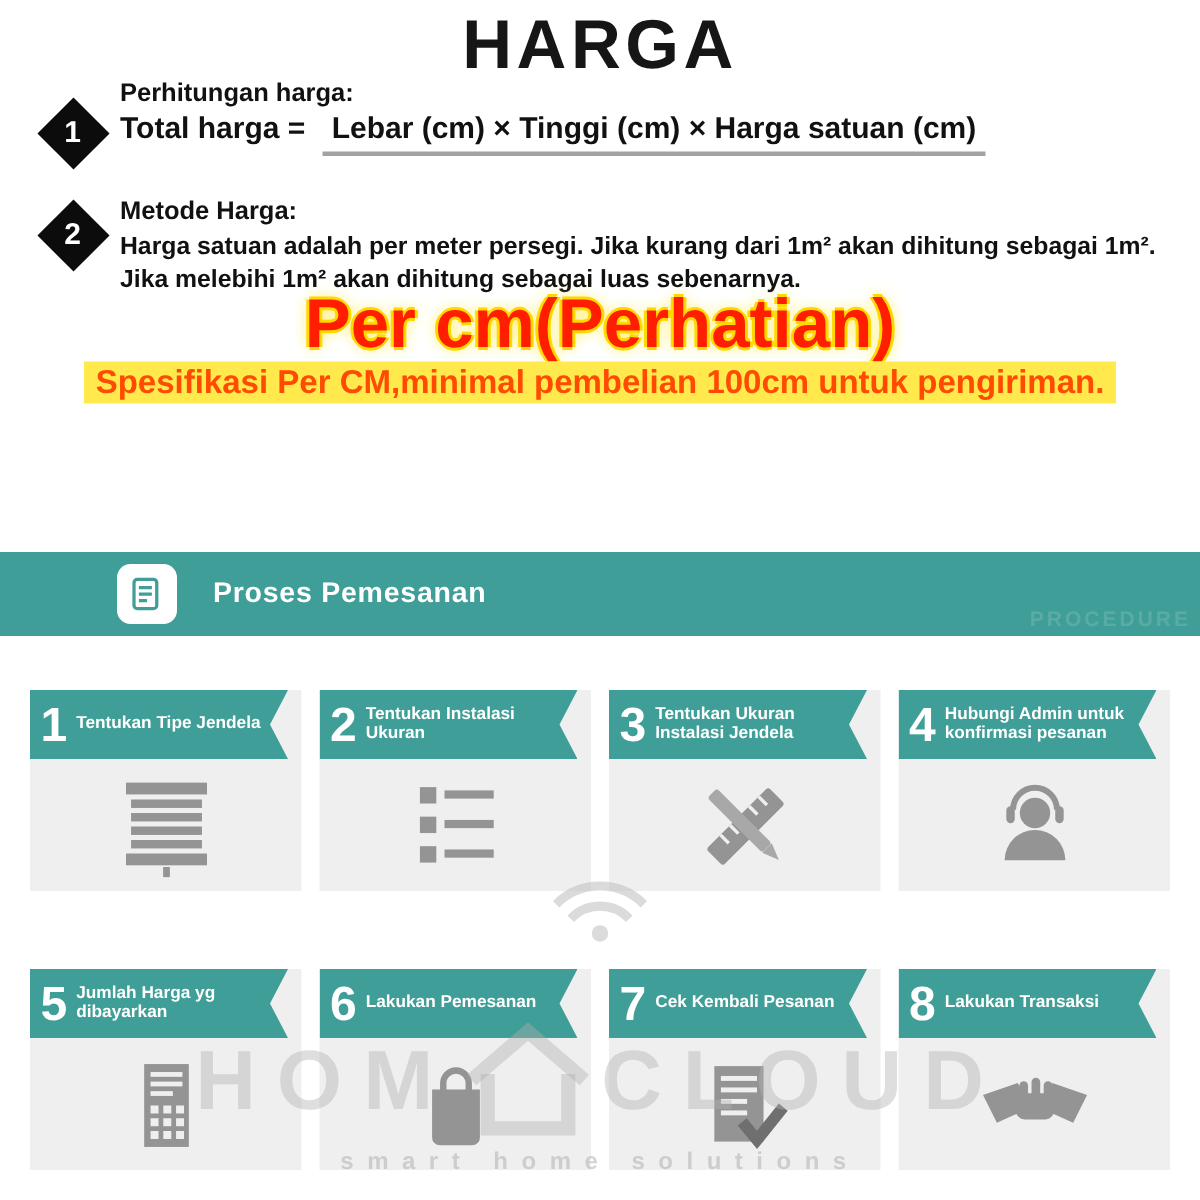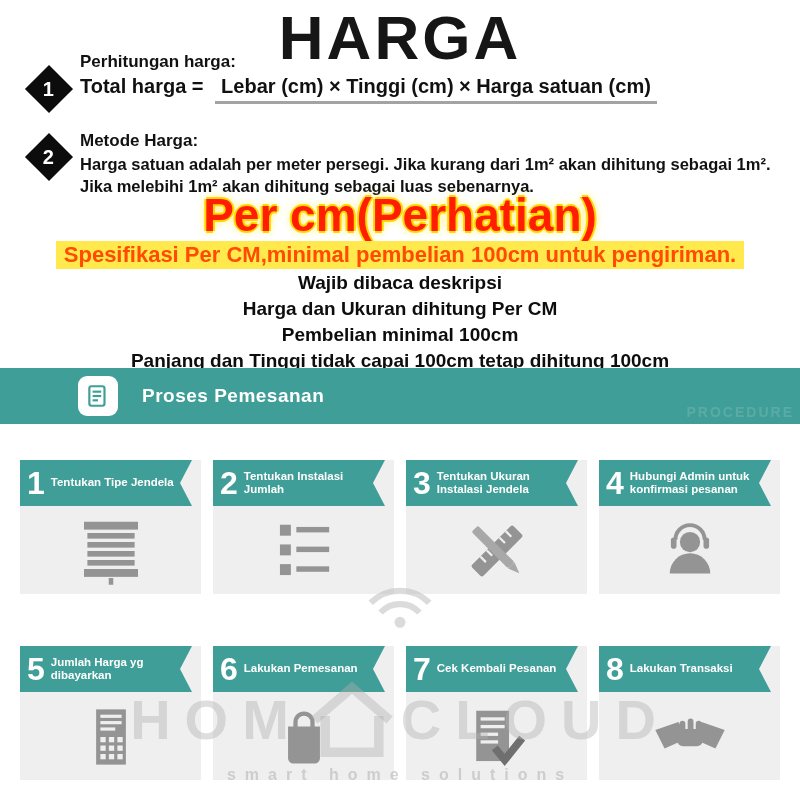--- a/index.html
+++ b/index.html
@@ -6,21 +6,21 @@
   html,body { background:#fff; }
   .page {
     position: relative; width: 800px; height: 800px;
     background: #fff; overflow: hidden;
     font-family: "Liberation Sans", sans-serif;
     color: #111;
   }
   
   .main-title {
     position: absolute; top: 2px; left: 0; width: 100%;
-    text-align: center; font-size: 62px; font-weight: 900;
+    text-align: center; font-size: 46px; font-weight: 900;
     letter-spacing: 3px; color: #161616;
   }
   
   .diamond {
     position: absolute; width: 34px; height: 34px; background: #0c0c0c;
     transform: rotate(45deg); display: flex; align-items: center; justify-content: center;
   }
   .diamond span {
     transform: rotate(-45deg); color: #fff; font-weight: bold; font-size: 20px;
   }
@@ -121,26 +121,20 @@
     <span>2</span>
   </div>
   <div class="sec" style="top:131px;">
     <div class="sec-heading">Metode Harga:</div>
     <div class="sec-body">Harga satuan adalah per meter persegi. Jika kurang dari 1m² akan dihitung sebagai 1m². Jika melebihi 1m² akan dihitung sebagai luas sebenarnya.</div>
   </div>
 
   <div class="red-headline">Per cm(Perhatian)</div>
   <div class="sub-headline-wrap">
     <span class="sub-headline">Spesifikasi Per CM,minimal pembelian 100cm untuk pengiriman.</span>
-  </div>
-  <div class="black-lines">
-    <div>Wajib dibaca deskripsi</div>
-    <div>Harga dan Ukuran dihitung Per CM</div>
-    <div>Pembelian minimal 100cm</div>
-    <div>Panjang dan Tinggi tidak capai 100cm tetap dihitung 100cm</div>
   </div>
 
   <div class="process-bar">
     <div class="process-icon">
       <svg width="26" height="26" viewBox="0 0 24 24">
         <rect x="4" y="3" width="14" height="18" rx="2" fill="none" stroke="#3f9e97" stroke-width="2"></rect>
         <line x1="7" y1="8" x2="15" y2="8" stroke="#3f9e97" stroke-width="2"></line>
         <line x1="7" y1="12" x2="15" y2="12" stroke="#3f9e97" stroke-width="2"></line>
         <line x1="7" y1="16" x2="12" y2="16" stroke="#3f9e97" stroke-width="2"></line>
       </svg>
@@ -165,21 +159,21 @@
           <rect x="8" y="48" width="48" height="7"></rect>
           <rect x="30" y="56" width="4" height="6"></rect>
         </g>
       </svg>
     </div>
   </div>
 
   <div class="card" style="left:213px; top:460px;">
     <div class="ribbon">
       <span class="num">2</span>
-      <span class="lbl">Tentukan Instalasi Jumlah</span>
+      <span class="lbl">Tentukan Instalasi Ukuran</span>
     </div>
     <div class="icon-wrap">
       <svg width="70" height="70" viewBox="0 0 64 64">
         <g fill="#949494">
           <rect x="10" y="8" width="10" height="10"></rect>
           <rect x="25" y="10" width="30" height="5"></rect>
           <rect x="10" y="26" width="10" height="10"></rect>
           <rect x="25" y="28" width="30" height="5"></rect>
           <rect x="10" y="44" width="10" height="10"></rect>
           <rect x="25" y="46" width="30" height="5"></rect>

